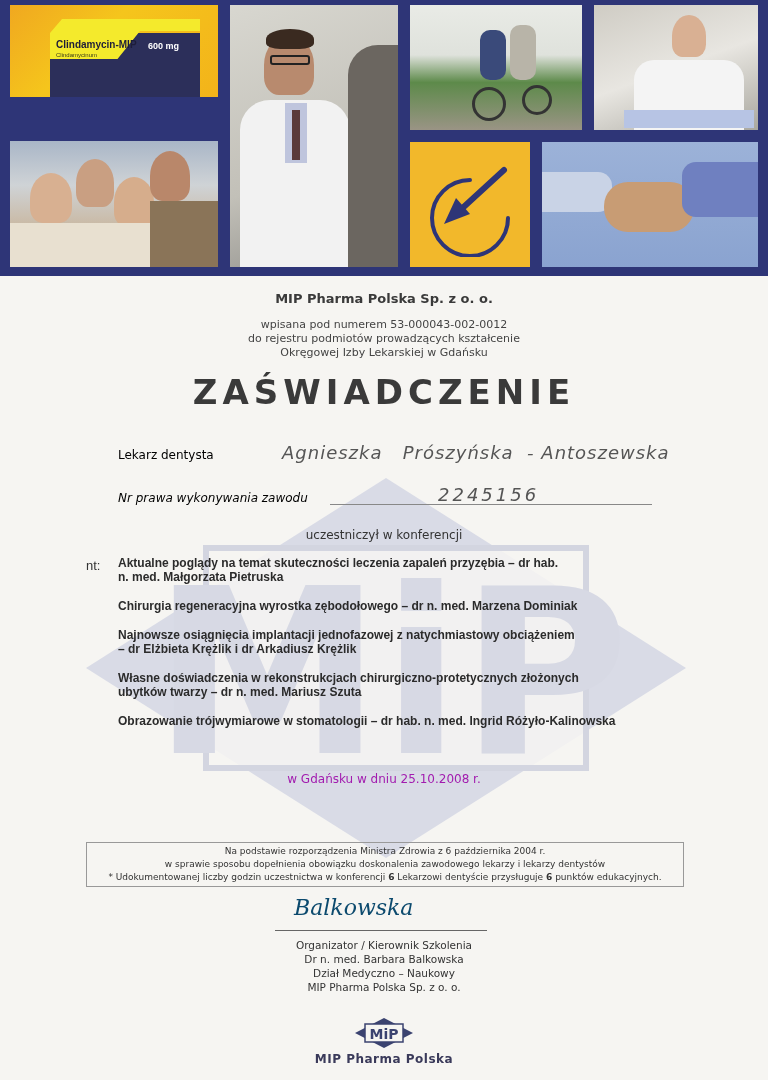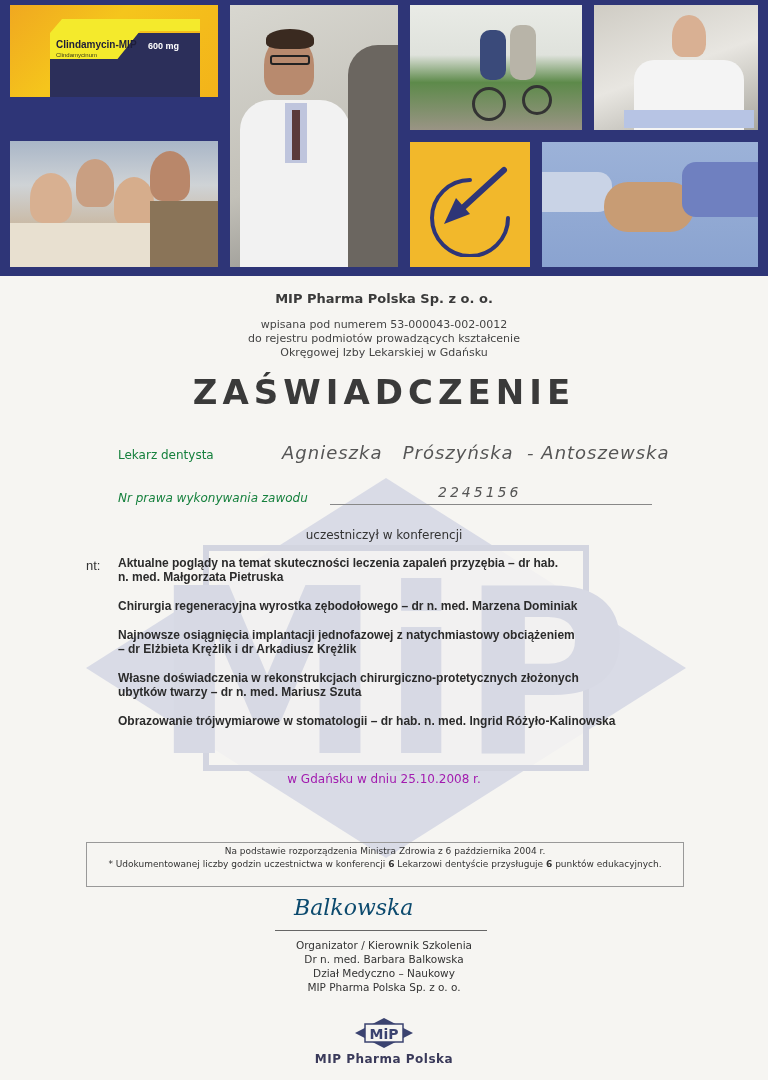--- a/index.html
+++ b/index.html
@@ -37,23 +37,23 @@
   .arrow-svg { position:absolute; left:10px; top:10px; }
 
   
   .watermark { position:absolute; left:86px; top:478px; width:600px; height:380px; pointer-events:none; }
   .center { position:absolute; left:0; width:768px; text-align:center; }
   .org-name { top: 291px; font: bold 13px "DejaVu Sans", sans-serif; color:#3a3a3a; }
   .reg-line { font: 11px "DejaVu Sans", sans-serif; color:#444; line-height:14px; }
   .reg1 { top: 318px; } .reg2 { top: 332px; } .reg3 { top: 346px; }
   .title { top: 372px; font: bold 34px "DejaVu Sans", sans-serif; letter-spacing: 5px; color:#3a3a3a; }
 
-  .label { position:absolute; font: 12px "DejaVu Sans", sans-serif; color:#15803d; }
+  .label { position:absolute; font: 12px "DejaVu Sans", sans-serif; color:#000000; }
   .hand { position:absolute; font: italic 18px "DejaVu Sans", sans-serif; color:#555; letter-spacing: 1px; }
-  .hand-num { font-size: 14px; letter-spacing: 3px; }
+  .hand-num { font-size: 18px; letter-spacing: 3px; }
   .underline { position:absolute; left:330px; top:504px; width:322px; height:1px; background:#888; }
 
   .participated { top: 528px; font: 12px "DejaVu Sans", sans-serif; color:#333; }
 
   .nt { position:absolute; left:86px; top:558px; font: 13px "Liberation Sans", sans-serif; color:#333; }
   .topics { position:absolute; left:118px; top:556px; width:600px; }
   .topic { font: bold 12px "Liberation Sans", sans-serif; color:#2b2b2b; line-height:14px; margin-bottom:15px; white-space: pre-line; }
 
   .date { top: 772px; font: 12px "DejaVu Sans", sans-serif; color:#a21caf; }
 
@@ -163,20 +163,21 @@
 – dr Elżbieta Krężlik i dr Arkadiusz Krężlik</div>
   <div class="topic">Własne doświadczenia w rekonstrukcjach chirurgiczno-protetycznych złożonych
 ubytków twarzy – dr n. med. Mariusz Szuta</div>
   <div class="topic">Obrazowanie trójwymiarowe w stomatologii – dr hab. n. med. Ingrid Różyło-Kalinowska</div>
 </div>
 
 <div class="center date">w Gdańsku w dniu 25.10.2008 r.</div>
 
 <div class="legal">
   <div>Na podstawie rozporządzenia Ministra Zdrowia z 6 października 2004 r.</div>
+  <div>w sprawie sposobu dopełnienia obowiązku doskonalenia zawodowego lekarzy i lekarzy dentystów</div>
   <div>
     <span>* Udokumentowanej liczby godzin uczestnictwa w konferencji</span>
     <b>6</b>
     <span>Lekarzowi dentyście przysługuje</span>
     <b>6</b>
     <span>punktów edukacyjnych.</span>
   </div>
 </div>
 
 <span class="signature">Balkowska</span>

